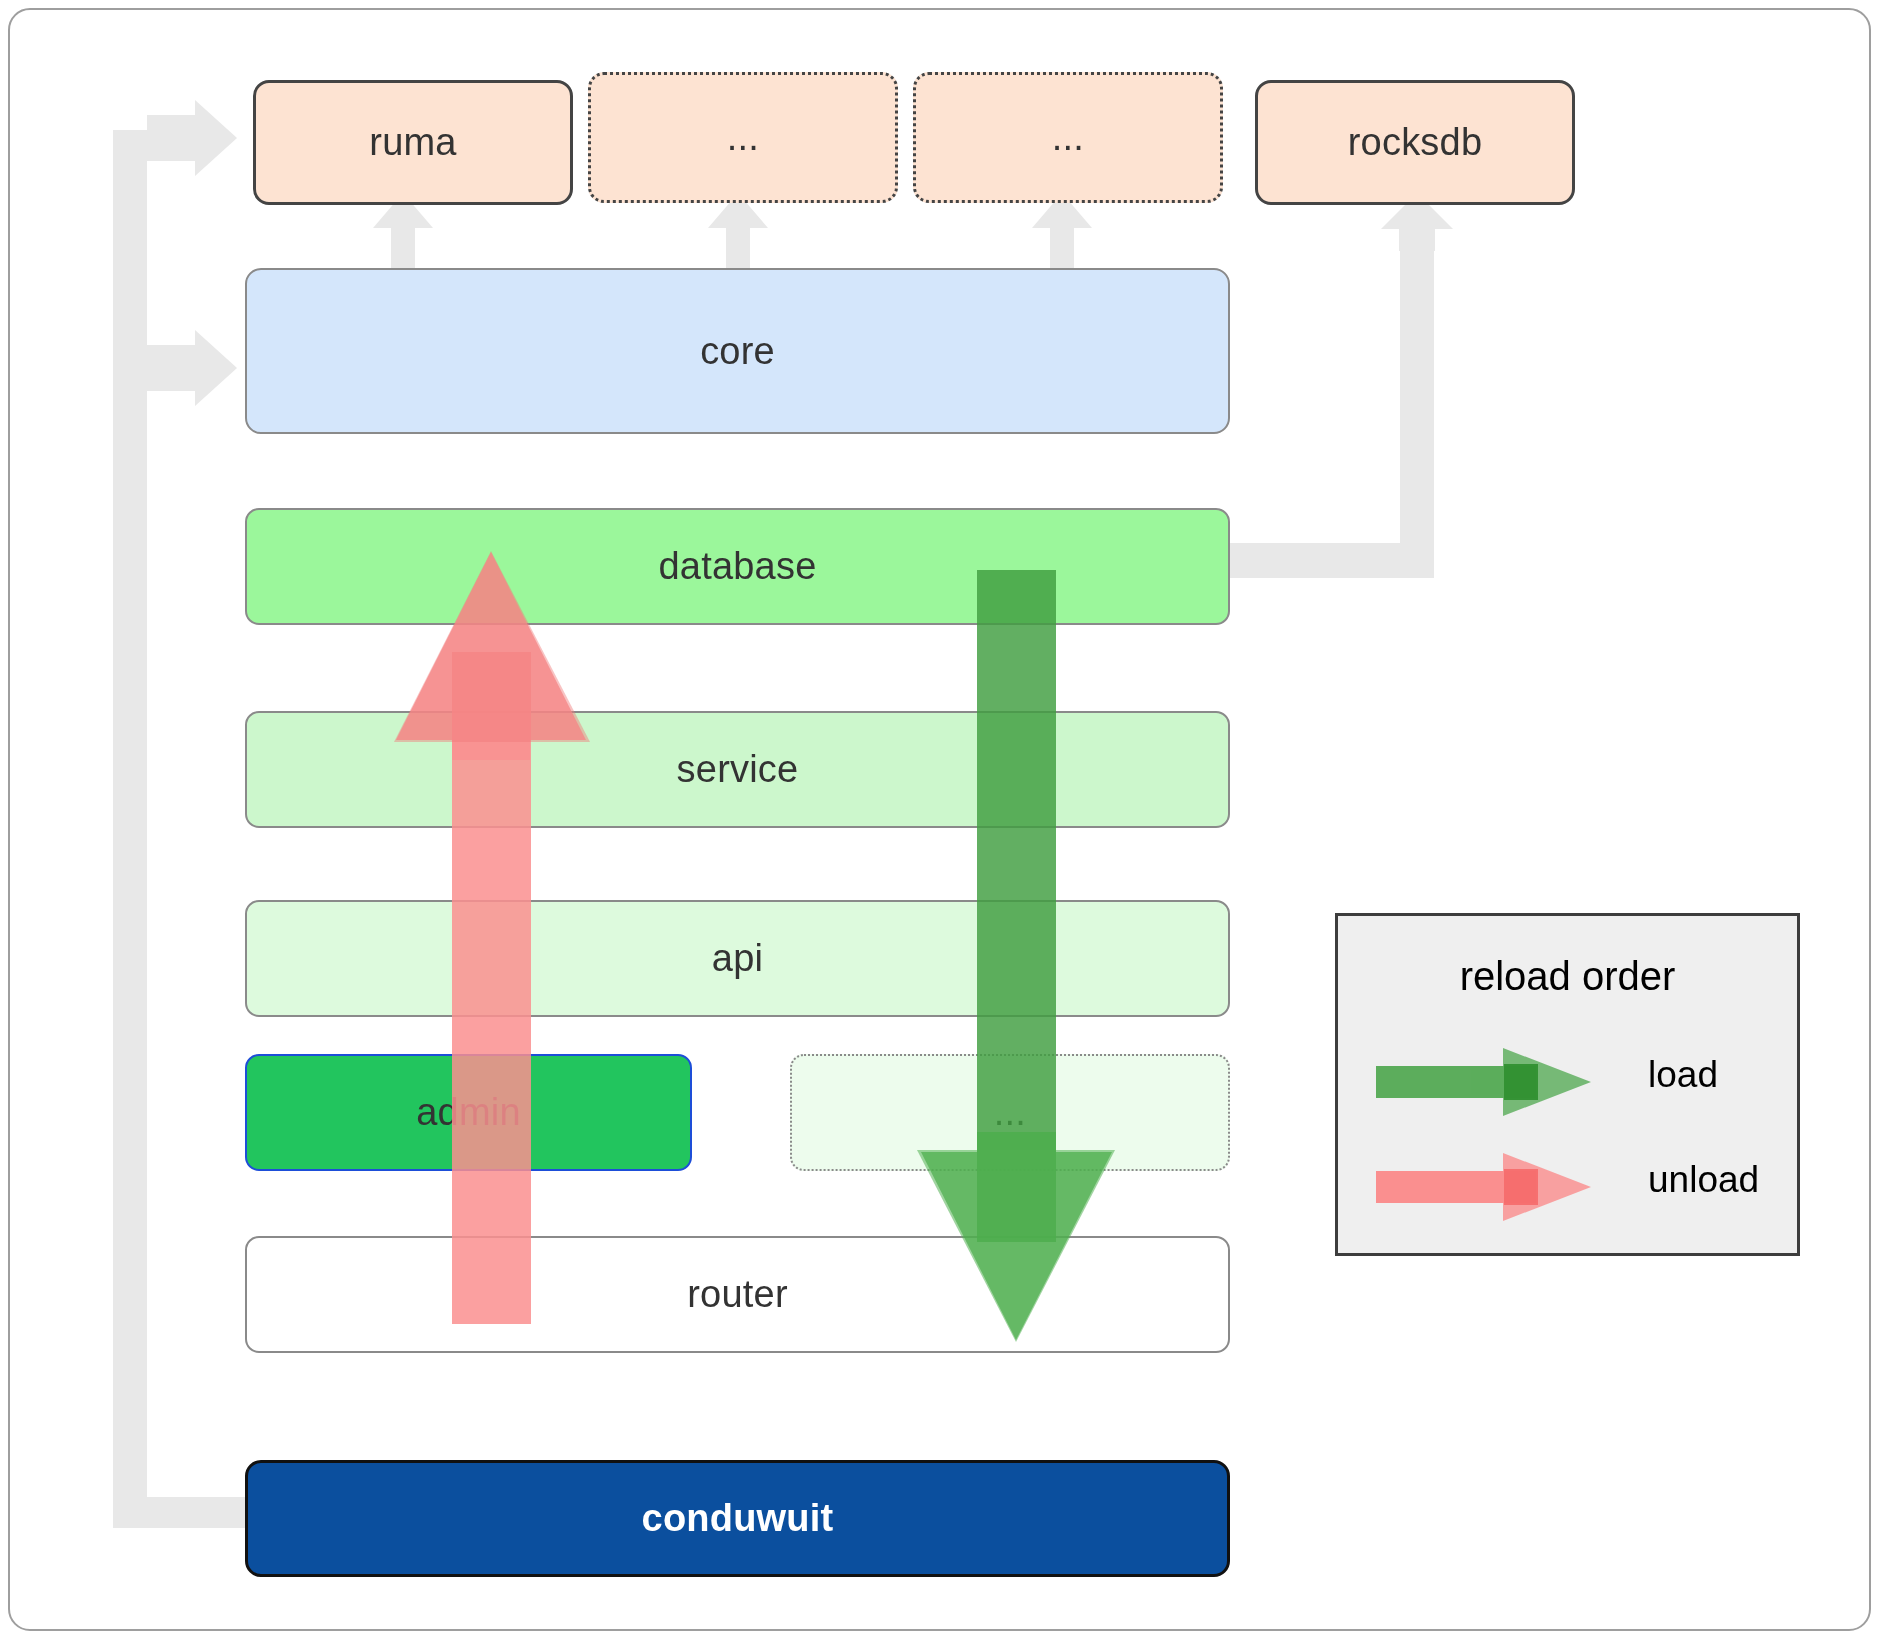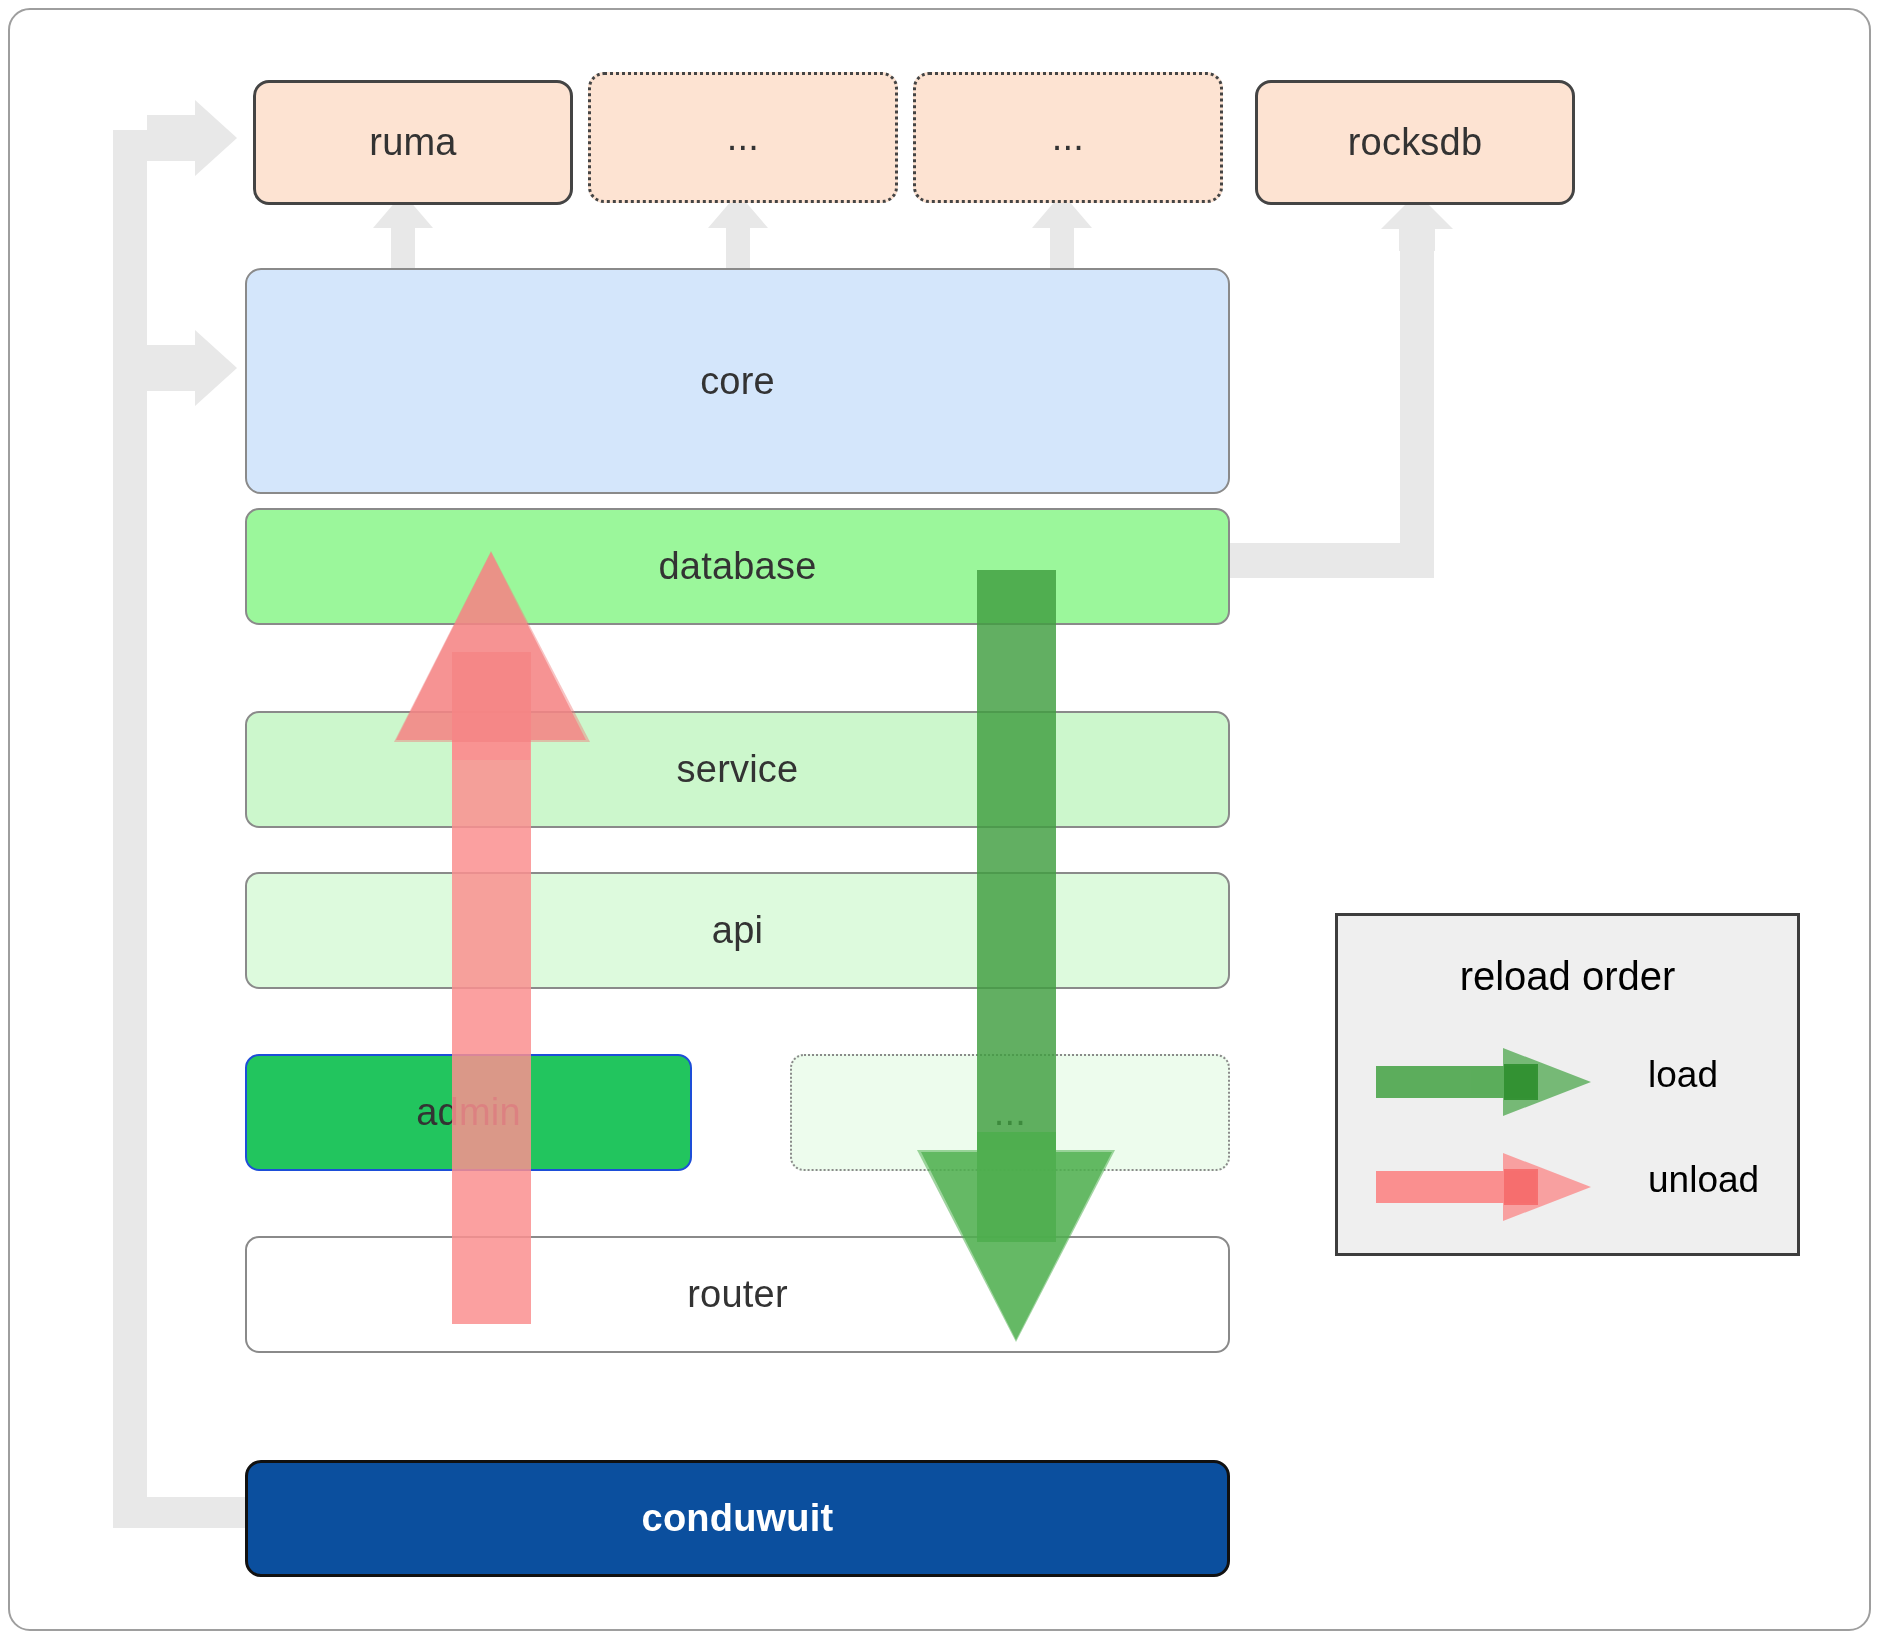--- a/index.html
+++ b/index.html
@@ -58,20 +58,21 @@
     border: 2px solid #8a8a8a;
   }
   .node.lvl-service {
     background: #ccf7cc;
     border: 2px solid #8a8a8a;
     margin-top: 21px;
   }
   .node.lvl-api {
     background: #ddfadd;
     border: 2px solid #8a8a8a;
+    margin-top: 28px;
   }
   .node.lvl-admin {
     background: #22c55e;
     border: 2px solid #1d4ed8;
   }
   .node.lvl-dots {
     background: #edfced;
     border: 2px dotted #8a8a8a;
   }
   .node.lvl-router {
@@ -178,21 +179,21 @@
   </div>
 
   <div class="node dep-dotted" style="left:913px; top:72px; width:310px; height:131px;">
     <span class="lbl">...</span>
   </div>
 
   <div class="node dep-solid" style="left:1255px; top:80px; width:320px; height:125px;">
     <span class="lbl">rocksdb</span>
   </div>
 
-  <div class="node core" style="left:245px; top:268px; width:985px; height:226px;">
+  <div class="node core" style="left:245px; top:268px; width:985px; height:166px;">
     <span class="lbl">core</span>
   </div>
 
   <div class="node lvl-database" style="left:245px; top:508px; width:985px; height:117px;">
     <span class="lbl">database</span>
   </div>
 
   <div class="node lvl-service" style="left:245px; top:690px; width:985px; height:117px;">
     <span class="lbl">service</span>
   </div>

